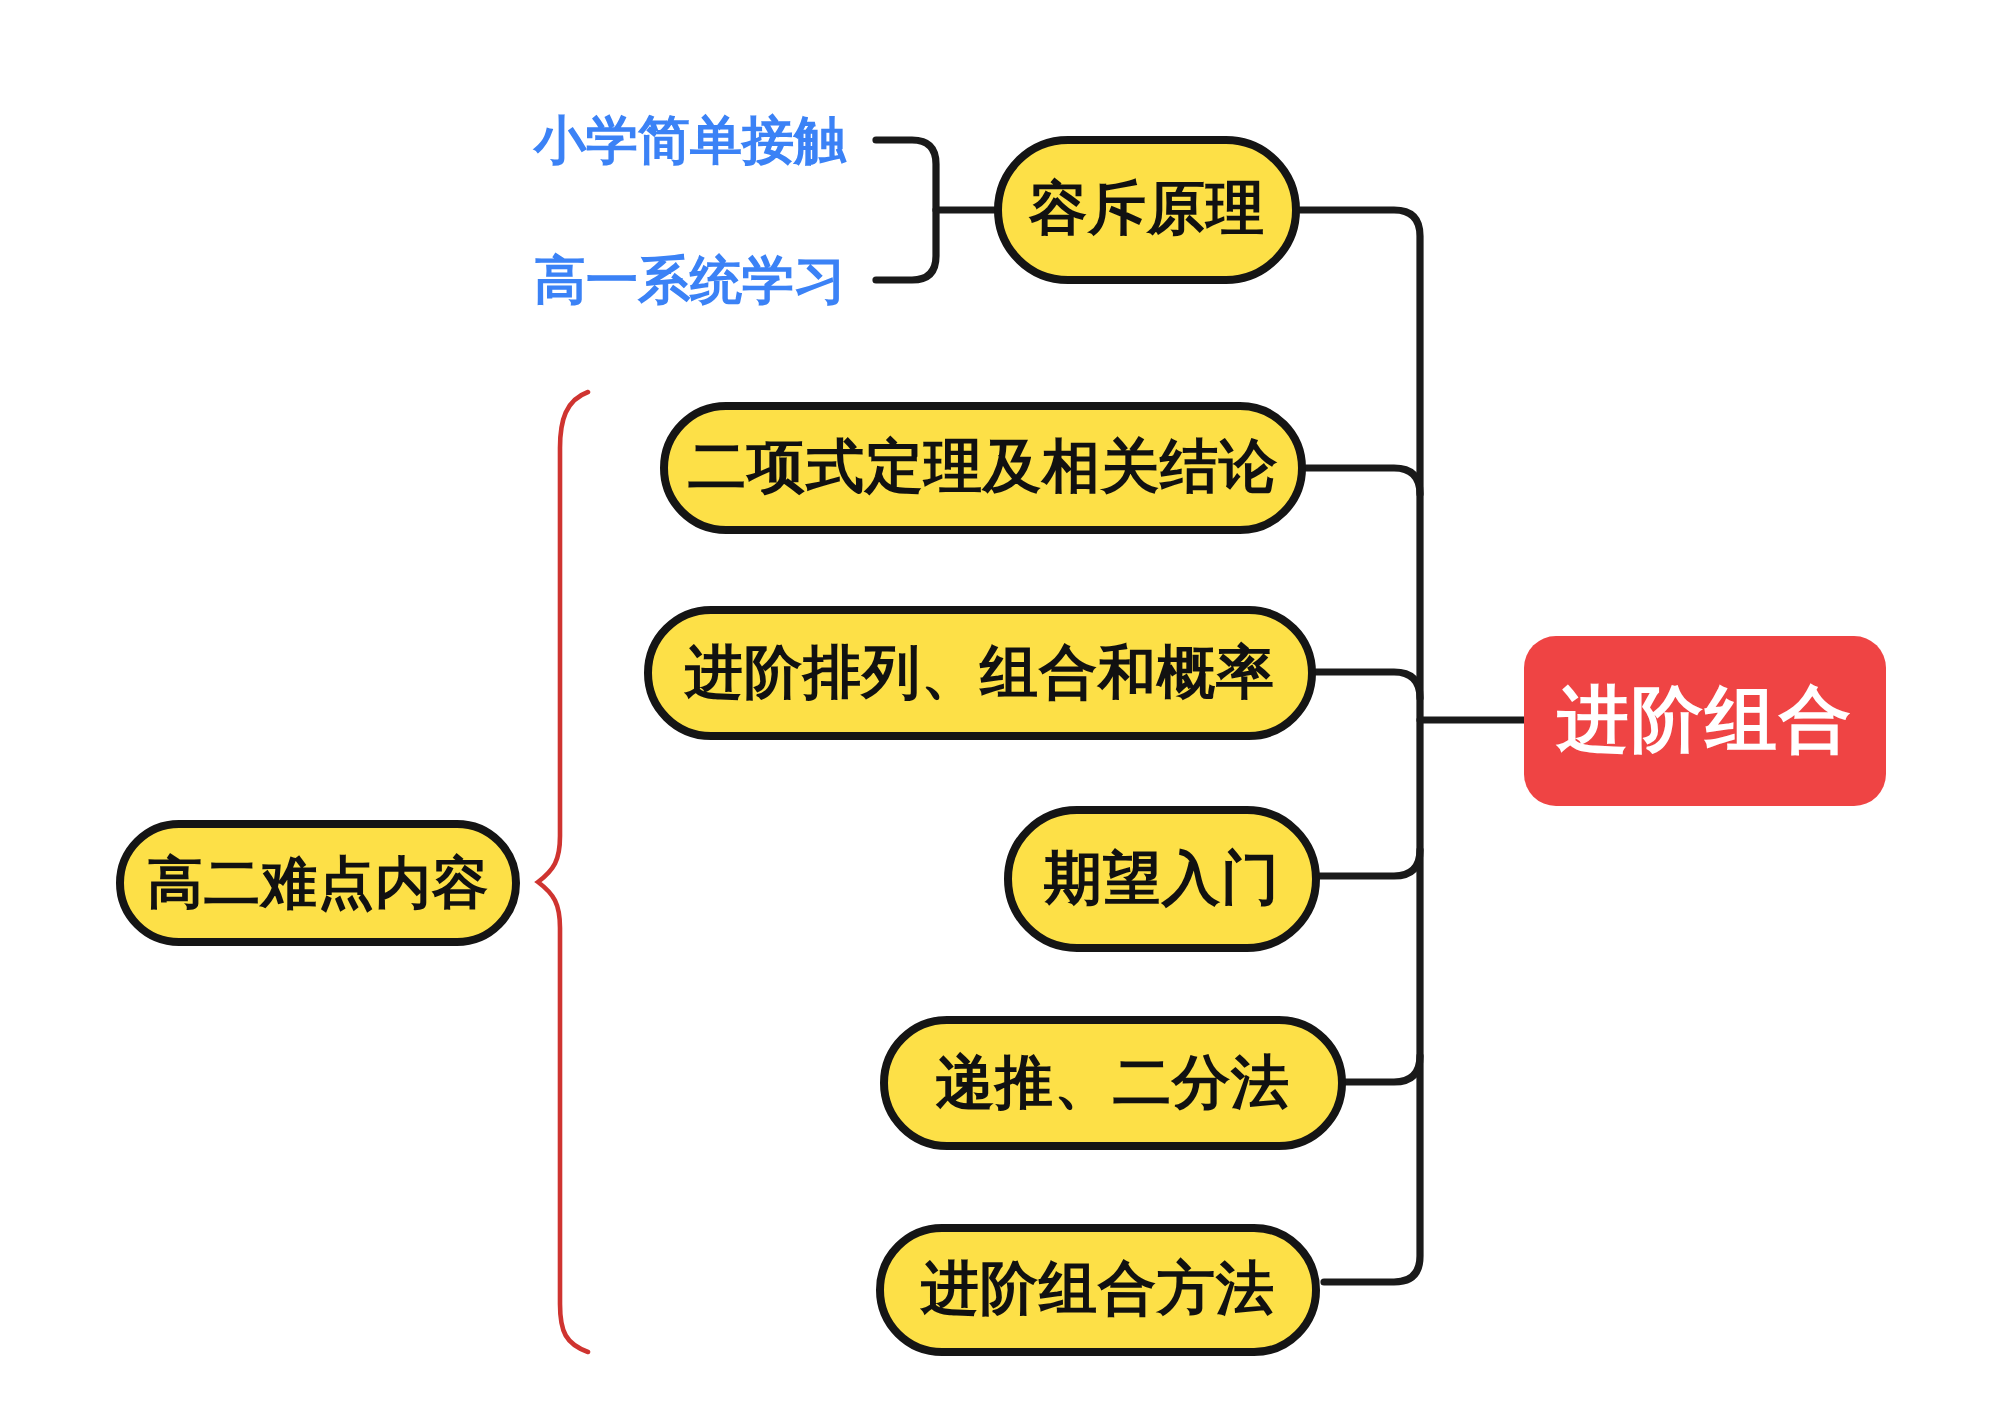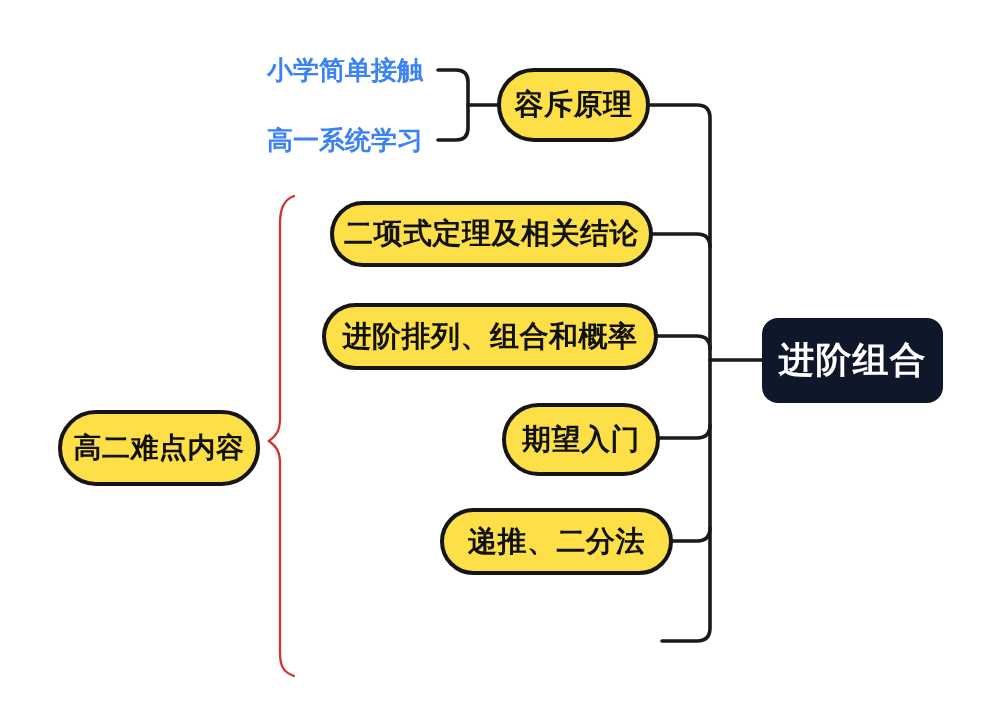--- a/index.html
+++ b/index.html
@@ -29,27 +29,27 @@
     font-weight: 700;
     white-space: nowrap;
     letter-spacing: 0.5px;
   }
   .node-rongchi     { left: 497px; top:  68px; width: 153px; height: 74px; font-size: 29px; }
   .node-binomial    { left: 330px; top: 201px; width: 323px; height: 66px; font-size: 29px; }
   .node-permcomb    { left: 322px; top: 303px; width: 336px; height: 67px; font-size: 29px; }
   .node-expectation { left: 502px; top: 403px; width: 158px; height: 73px; font-size: 29px; }
   .node-recursion   { left: 440px; top: 508px; width: 233px; height: 67px; font-size: 29px; }
   .node-advmethod   { left: 438px; top: 612px; width: 222px; height: 66px; font-size: 29px; }
-  .node-grade2      { left:  58px; top: 410px; width: 202px; height: 76px; font-size: 28px; }
+  .node-grade2      { left:  58px; top: 410px; width: 202px; height: 63px; font-size: 28px; }
   .root-box {
     position: absolute;
     left: 762px; top: 318px;
     width: 181px; height: 85px;
     box-sizing: border-box;
-    background: #0f172a;
+    background: #ef4444;
     border-radius: 16px;
     display: flex;
     align-items: center;
     justify-content: center;
     color: #ffffff;
     font-weight: 700;
     font-size: 36px;
     white-space: nowrap;
     letter-spacing: 1px;
   }
@@ -85,18 +85,19 @@
   </svg>
 
   <div class="side-label label-top1">小学简单接触</div>
   <div class="side-label label-top2">高一系统学习</div>
 
   <div class="node node-rongchi">容斥原理</div>
   <div class="node node-permcomb">进阶排列、组合和概率</div>
   <div class="node node-binomial">二项式定理及相关结论</div>
   <div class="node node-expectation">期望入门</div>
   <div class="node node-recursion">递推、二分法</div>
+  <div class="node node-advmethod">进阶组合方法</div>
 
   <div class="node node-grade2">高二难点内容</div>
 
   <div class="root-box">进阶组合</div>
 
 </div>
 
 </body></html>

